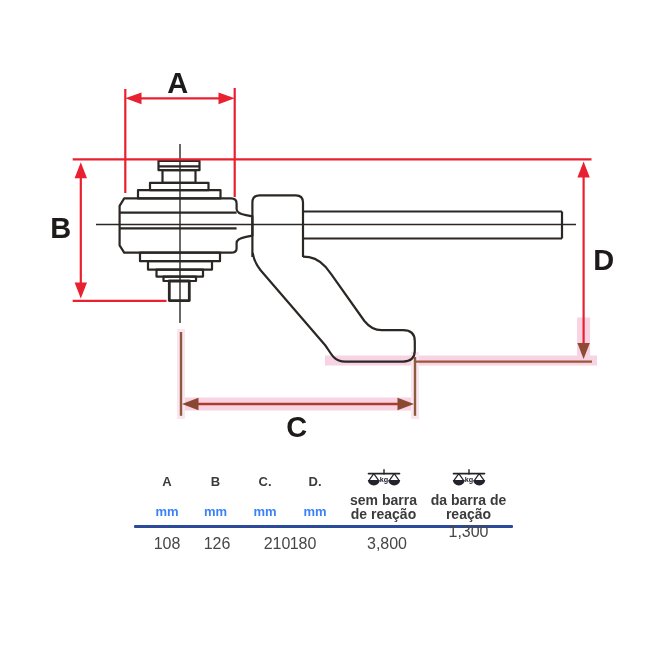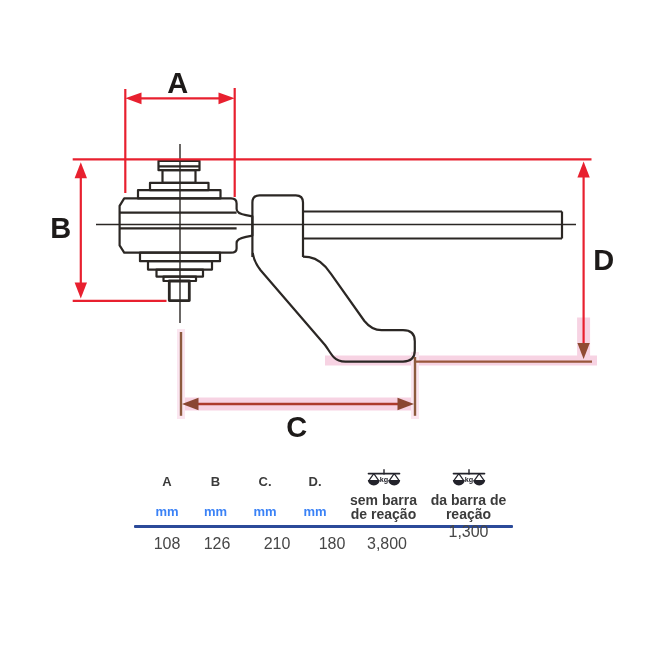--- a/index.html
+++ b/index.html
@@ -150,18 +150,18 @@
     <div class="t-unit2" style="left:383.5px;top:494px;">sem barra</div>
     <div class="t-unit2" style="left:383.5px;top:507.5px;">de reação</div>
     <div class="t-unit2" style="left:468.5px;top:494px;">da barra de</div>
     <div class="t-unit2" style="left:468.5px;top:507.5px;">reação</div>
 
     <div class="table-rule"></div>
 
     <div class="t-val" style="left:167px;top:534.5px;">108</div>
     <div class="t-val" style="left:217px;top:534.5px;">126</div>
     <div class="t-val" style="left:277px;top:534.5px;">210</div>
-    <div class="t-val" style="left:332px;top:534.5px;">180</div>
+    <div class="t-val" style="left:303px;top:534.5px;">180</div>
     <div class="t-val" style="left:387px;top:534.5px;">3,800</div>
     <div class="t-val" style="left:468.5px;top:523px;">1,300</div>
   </div>
 
 </div>
 
 </body></html>

